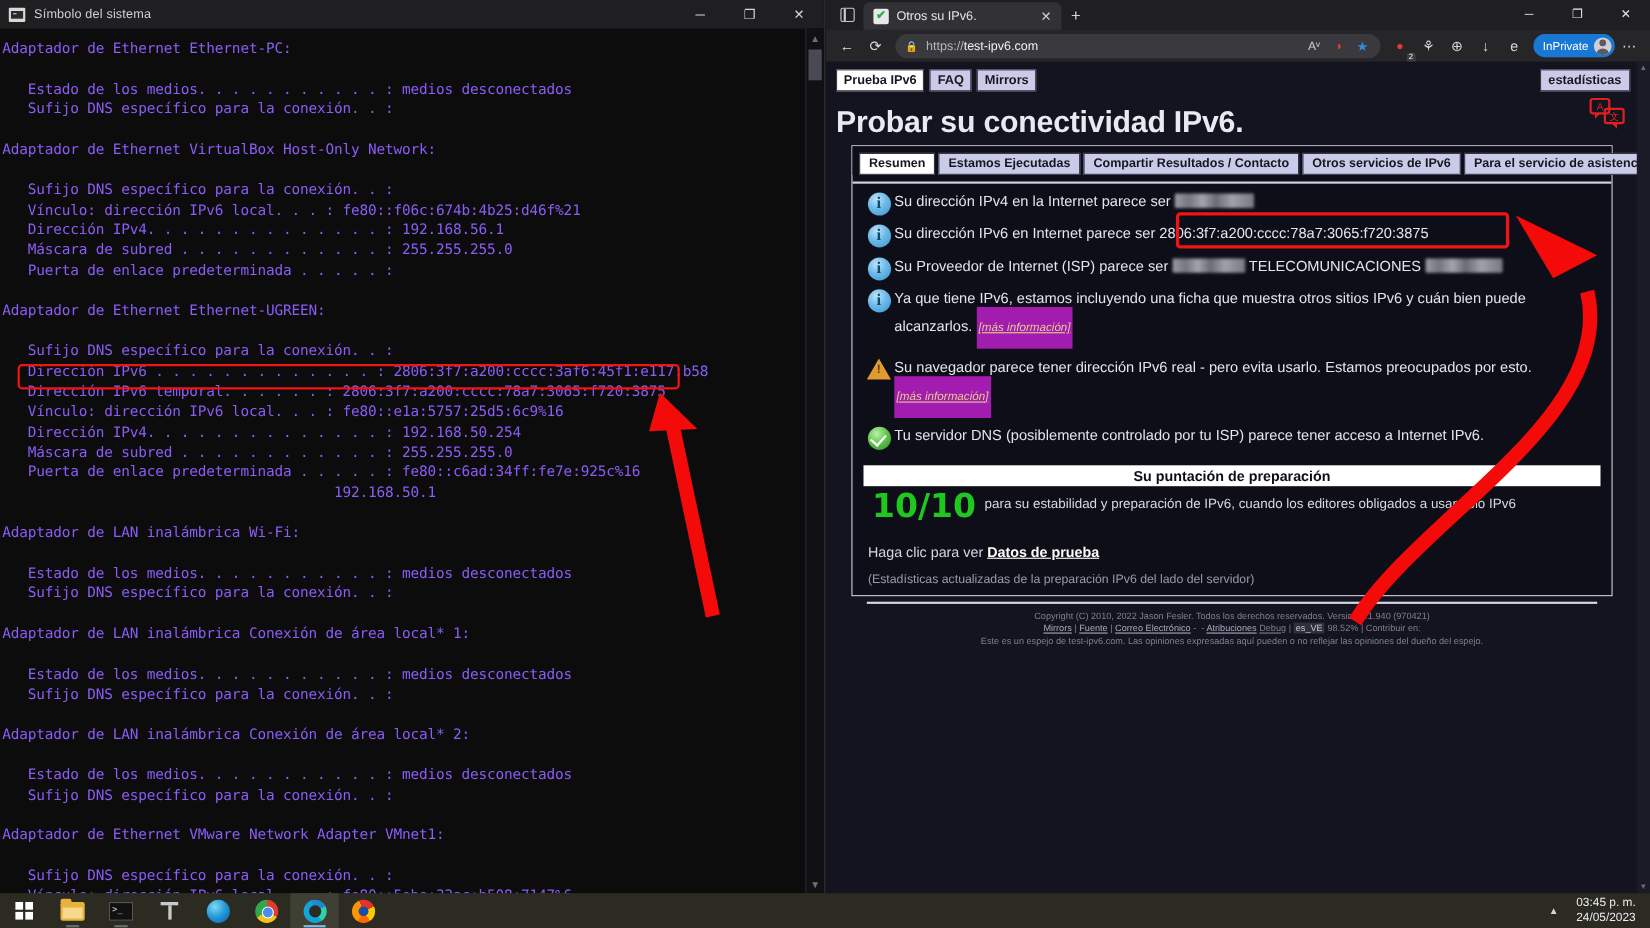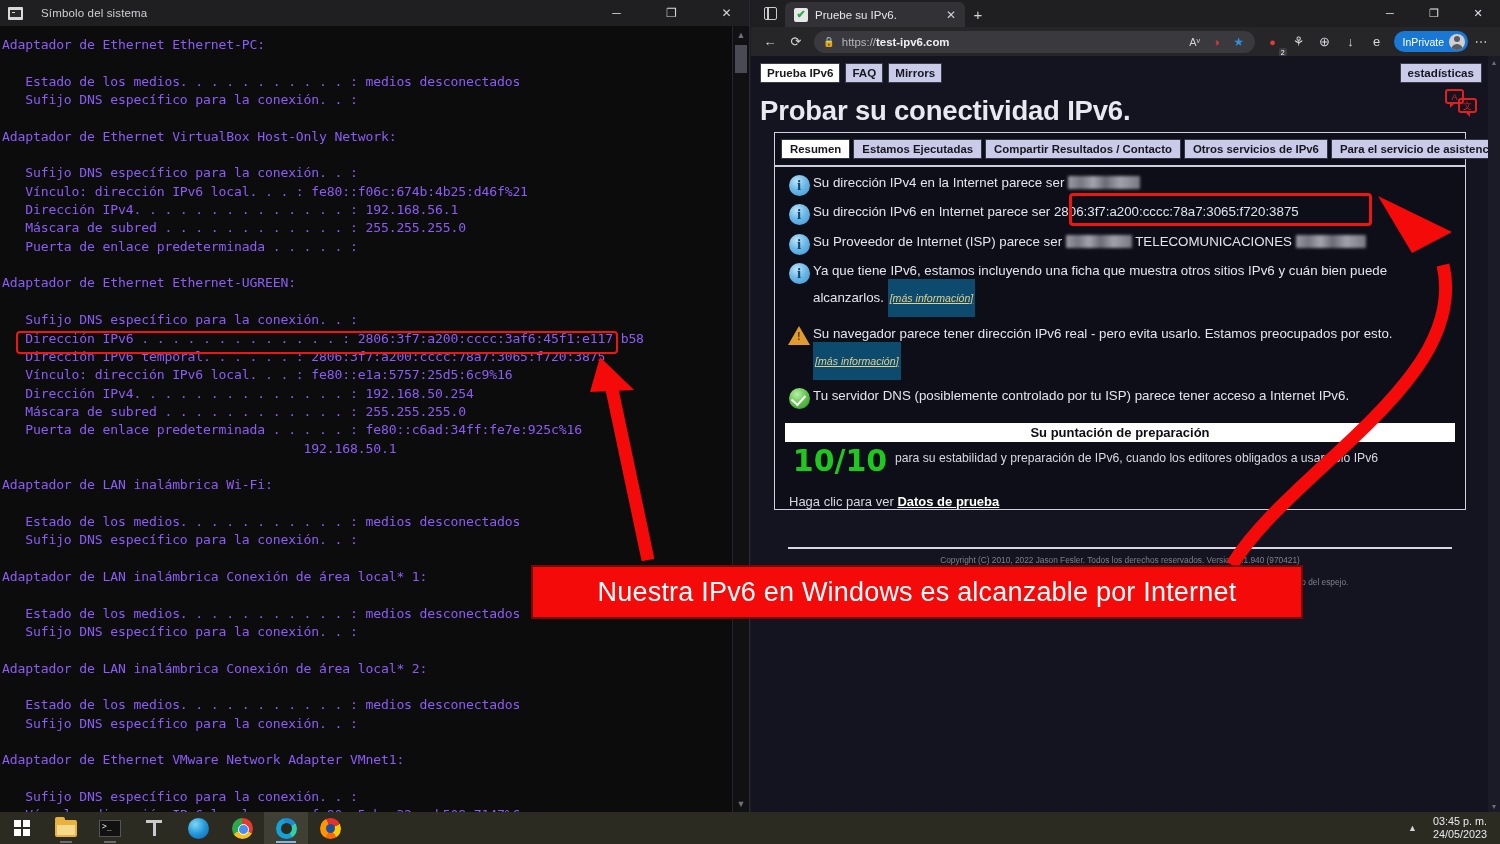--- a/index.html
+++ b/index.html
@@ -11,21 +11,21 @@
   }
   #root { position: relative; width: 1500px; height: 844px; background: #1b1b24; }
 
   
   #cmd {
     position: absolute; left: 0; top: 0; width: 750px; height: 812px;
     background: #0c0c0c; border-right: 1px solid #2a2a34;
   }
   #cmd-titlebar {
     height: 26px; background: #1f1f22; display: flex; align-items: center;
-    padding-left: 8px; color: #cfcfd4; font-size: 11.5px; gap: 10px;
+    padding-left: 8px; color: #cfcfd4; font-size: 11.5px;
   }
   #cmd-title-icon {
     width: 15px; height: 13px; background: #d9d9d9; border-radius: 1px;
     margin-right: 8px; position: relative; flex: 0 0 auto;
   }
   #cmd-title-icon::before {
     content: ""; position: absolute; left: 2px; top: 3px; width: 11px; height: 7px;
     background: #2a2a2a;
   }
   #cmd-title-icon::after {
@@ -115,21 +115,21 @@
     width: 26px; height: 24px; display: flex; align-items: center; justify-content: center;
     color: #d8d8de; font-size: 13px; flex: 0 0 auto;
   }
   #omnibox {
     flex: 1 1 auto; height: 22px; background: #3a3a3e; border-radius: 11px;
     display: flex; align-items: center; padding: 0 6px 0 9px; margin: 0 5px;
     min-width: 0;
   }
   #omnibox .lock { color: #c6c6cc; font-size: 9.5px; margin-right: 7px; }
   #omnibox .url { font-size: 11.4px; color: #b6b6bd; white-space: nowrap; overflow: hidden; }
-  #omnibox .url b { color: #f0f0f4; font-weight: bold; text-align: right; }
+  #omnibox .url b { color: #f0f0f4; font-weight: normal; text-align: right; }
   #omnibox .right-icons { margin-left: auto; display: flex; align-items: center; gap: 2px; }
   .ob-icon { width: 20px; text-align: center; font-size: 11px; color: #d0d0d6; }
   .star { color: #2d8fe0; font-size: 12px; }
   .redbubble { color: #e03a3a; font-size: 11px; position: relative; }
   .badge {
     position: absolute; right: -1px; bottom: -3px; background: #3c3c42; color: #fff;
     font-size: 7px; border-radius: 2px; padding: 0 2px; line-height: 9px;
   }
   #inprivate {
     display: flex; align-items: center; gap: 5px; background: #1878d4; border-radius: 11px;
@@ -222,21 +222,21 @@
     content: ""; position: absolute; left: 5px; top: 4px; width: 7px; height: 11px;
     border: solid #ffffff; border-width: 0 2.6px 2.6px 0; transform: rotate(42deg);
   }
   .rtext { color: #e4e4ee; font-size: 13.3px; line-height: 17px; flex: 1 1 auto; }
   .blur-chip {
     display: inline-block; height: 13px; vertical-align: -2px; border-radius: 1px;
     background: linear-gradient(90deg,#b9b9c4 0%,#8d8d99 18%,#c6c6d0 35%,#7f7f8b 52%,#c2c2cc 72%,#909099 100%);
     filter: blur(1.6px); opacity: .82;
   }
   .more-info {
-    display: inline-block; background: #0c4a6e; color: #e2d08c; font-size: 10.6px;
+    display: inline-block; background: #a21caf; color: #e2d08c; font-size: 10.6px;
     font-style: italic; text-decoration: underline; padding: 12px 2px; line-height: 14px;
   }
 
   #score-bar {
     background: #ffffff; color: #0d0d14; font-size: 13px; font-weight: bold;
     text-align: center; margin: 8px 10px 0 10px; line-height: 19px;
   }
   #score-wrap { display: flex; align-items: flex-start; padding: 2px 10px 0 10px; }
   #score-value {
     color: #1ec81e; font-size: 30px; font-weight: bold; line-height: 34px;
@@ -423,21 +423,21 @@
   <div id="browser">
 
     <div id="tabstrip">
       <div id="tab-list-btn">
           <div class="glyph"></div>
         </div>
       <div class="tab">
         <div class="favicon">
           <span>✔</span>
         </div>
-        <div class="tab-title">Pruebe su IPv6.</div>
+        <div class="tab-title">Otros su IPv6.</div>
         <div class="tab-close">✕</div>
       </div>
       <div id="new-tab-btn">+</div>
       <div id="win-controls">
         <div class="win-btn">─</div>
         <div class="win-btn">❐</div>
         <div class="win-btn close">✕</div>
       </div>
     </div>
 
@@ -561,20 +561,21 @@
         <div id="score-bar">Su puntación de preparación</div>
         <div id="score-wrap">
           <div id="score-value">10/10</div>
           <div id="score-note">para su estabilidad y preparación de IPv6, cuando los editores obligados a usar sólo IPv6</div>
         </div>
 
         <div id="click-line">
           <span>Haga clic para ver </span><a href="#">Datos de prueba</a>
         </div>
 
+        <div id="stats-note">(Estadísticas actualizadas de la preparación IPv6 del lado del servidor)</div>
       </div>
 
       <div id="footer" style="position:absolute; left:23px; top:481px; width:692px;">
         <div class="hr"></div>
         <div class="fline">Copyright (C) 2010, 2022 Jason Fesler. Todos los derechos reservados. Version 1.1.940 (970421)</div>
         <div class="fline">
           <a href="#">Mirrors</a> |
           <a href="#">Fuente</a> |
           <a href="#">Correo Electrónico</a> -
           &nbsp;- <a href="#">Atribuciones</a>
@@ -598,23 +599,20 @@
 
     <svg width="1500" height="844" style="position:absolute;left:0;top:0;">
 
       <path d="M648,560 L610,380" stroke="#f50a0a" stroke-width="13" stroke-linecap="butt" fill="none"></path>
       <polygon points="600,357 634,390 590,392" fill="#f50a0a"></polygon>
 
       <path d="M1232,565 C1290,470 1470,380 1443,265" stroke="#f50a0a" stroke-width="13" fill="none"></path>
       <polygon points="1378,196 1452,232 1412,253" fill="#f50a0a"></polygon>
     </svg>
 
-    <div id="banner">
-      <div id="banner-text">Nuestra IPv6 en Windows es alcanzable por Internet</div>
-    </div>
   </div>
 
   <div id="taskbar">
     <div class="tb-item">
       <div id="start-glyph">
           <i></i>
           <i></i>
           <i></i>
           <i></i>
         </div>

